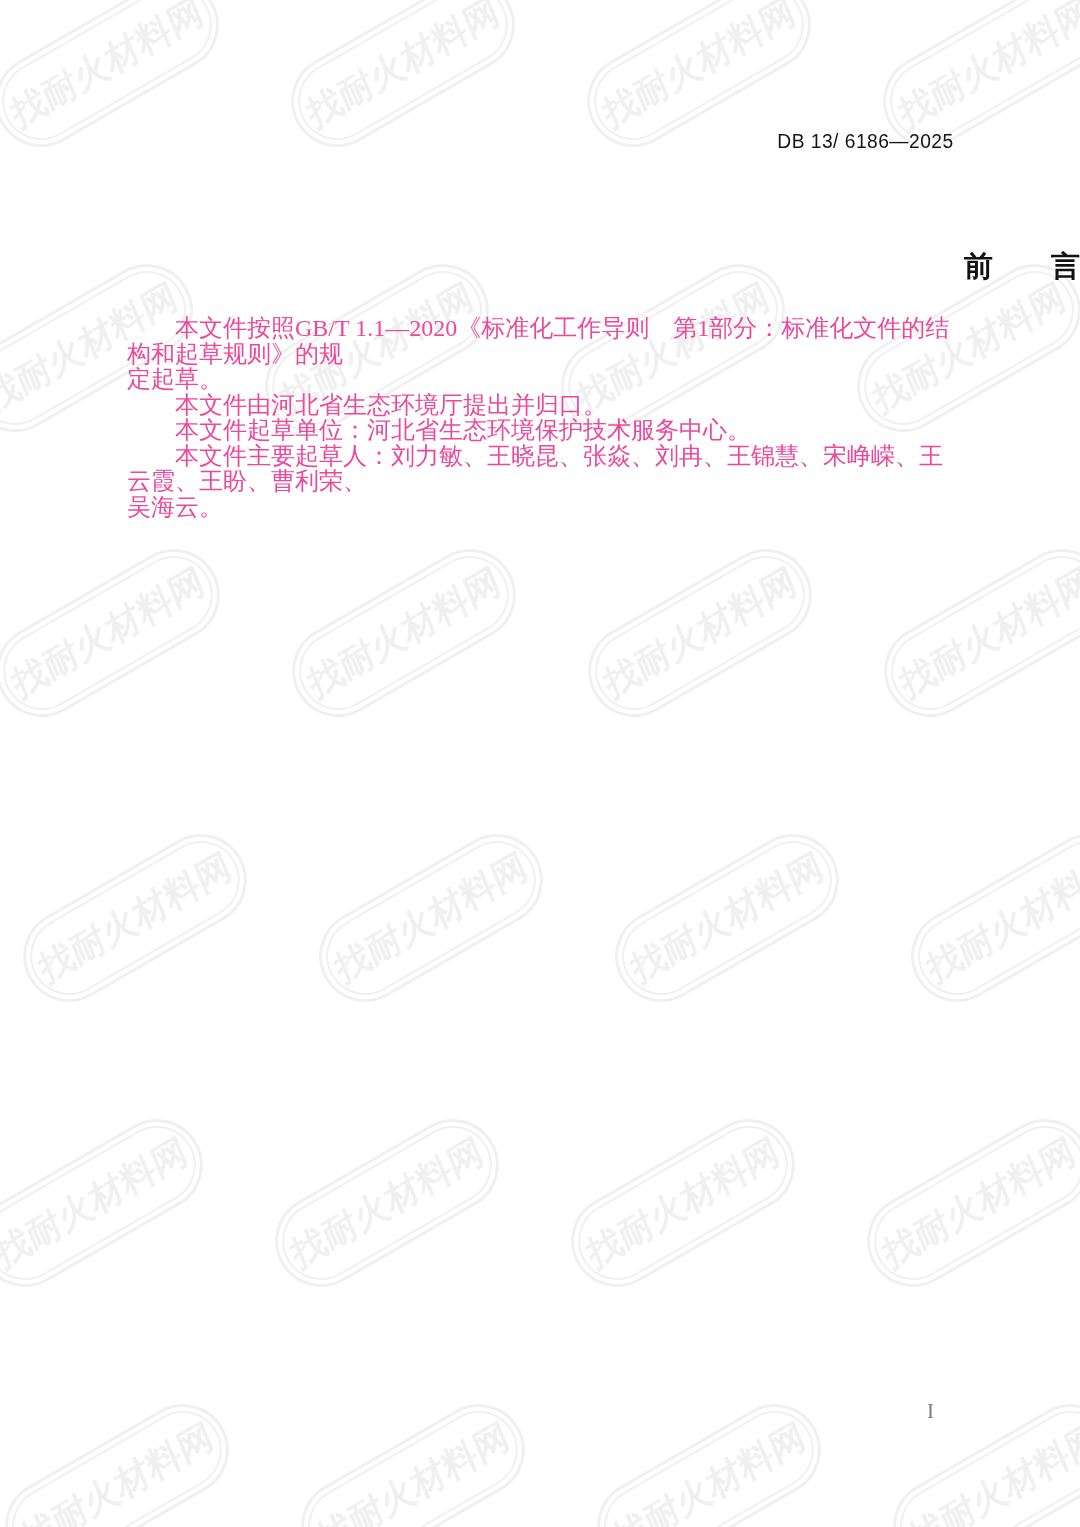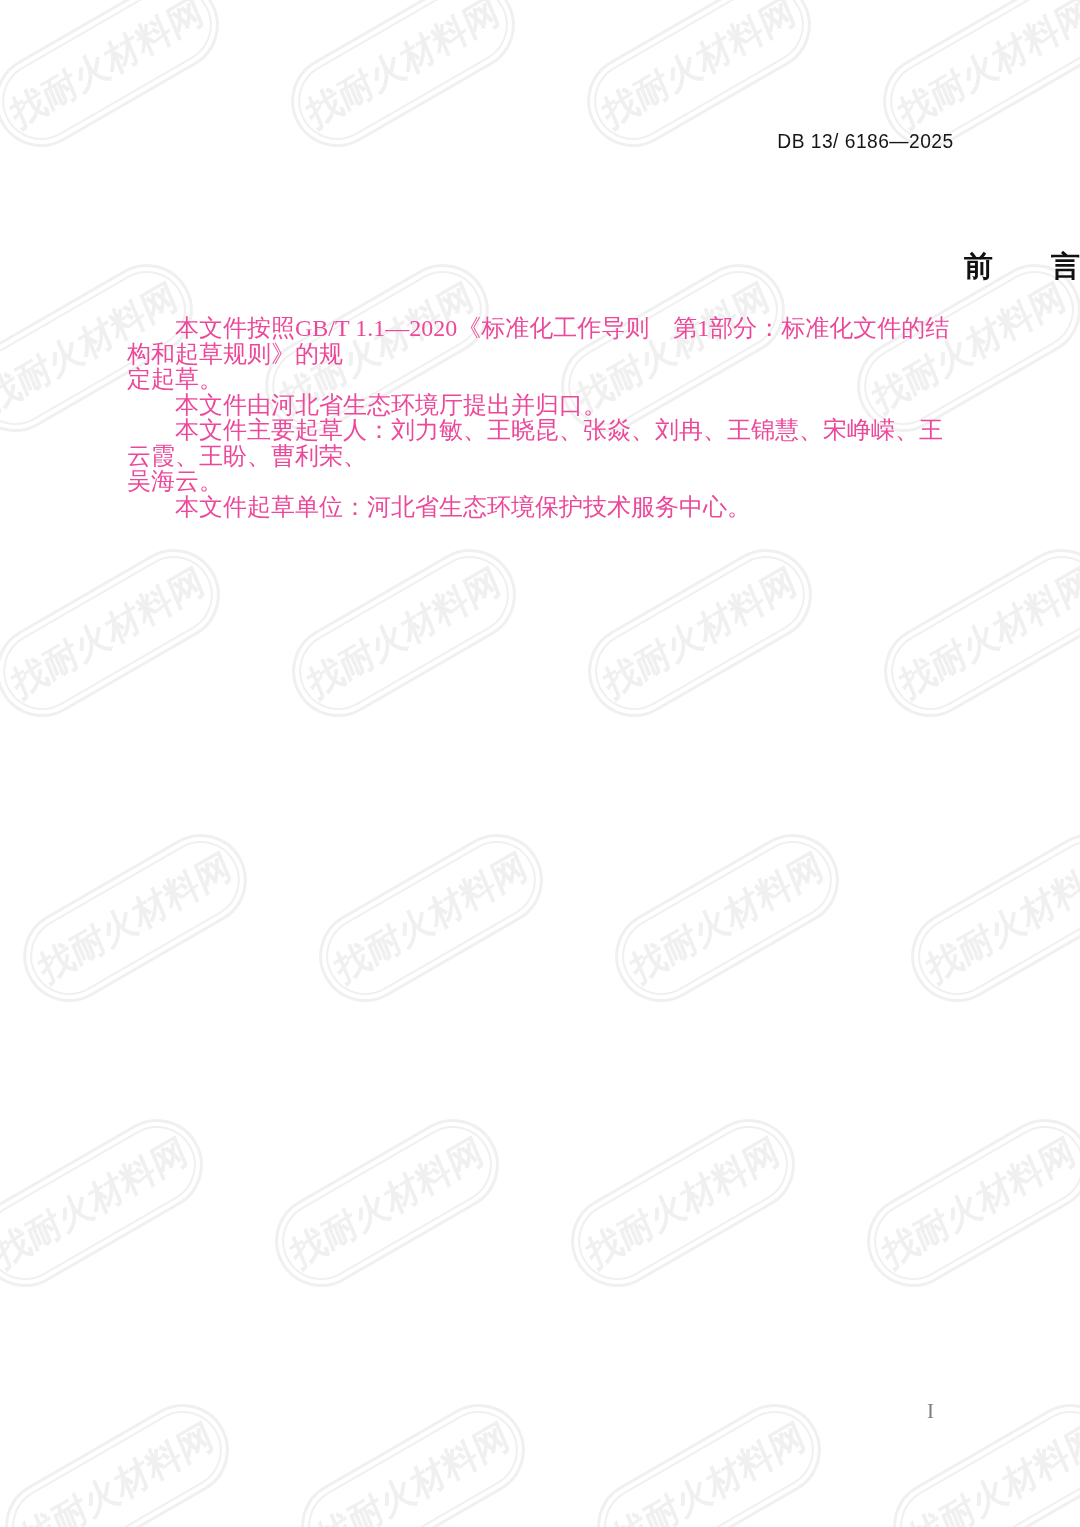--- a/index.html
+++ b/index.html
@@ -187,23 +187,23 @@
 
   <div class="foreword-title">前　　言</div>
 
   <div class="foreword-body">
 
       <p>本文件按照GB/T 1.1—2020《标准化工作导则　第1部分：标准化文件的结构和起草规则》的规
 定起草。</p>
 
       <p>本文件由河北省生态环境厅提出并归口。</p>
 
+      <p>本文件起草单位：河北省生态环境保护技术服务中心。</p>
+
       <p>本文件主要起草人：刘力敏、王晓昆、张焱、刘冉、王锦慧、宋峥嵘、王云霞、王盼、曹利荣、
 吴海云。</p>
 
-      <p>本文件起草单位：河北省生态环境保护技术服务中心。</p>
-
 
     </div>
 
   <div class="page-number">I</div>
 
 </div>
 
 </body></html>

